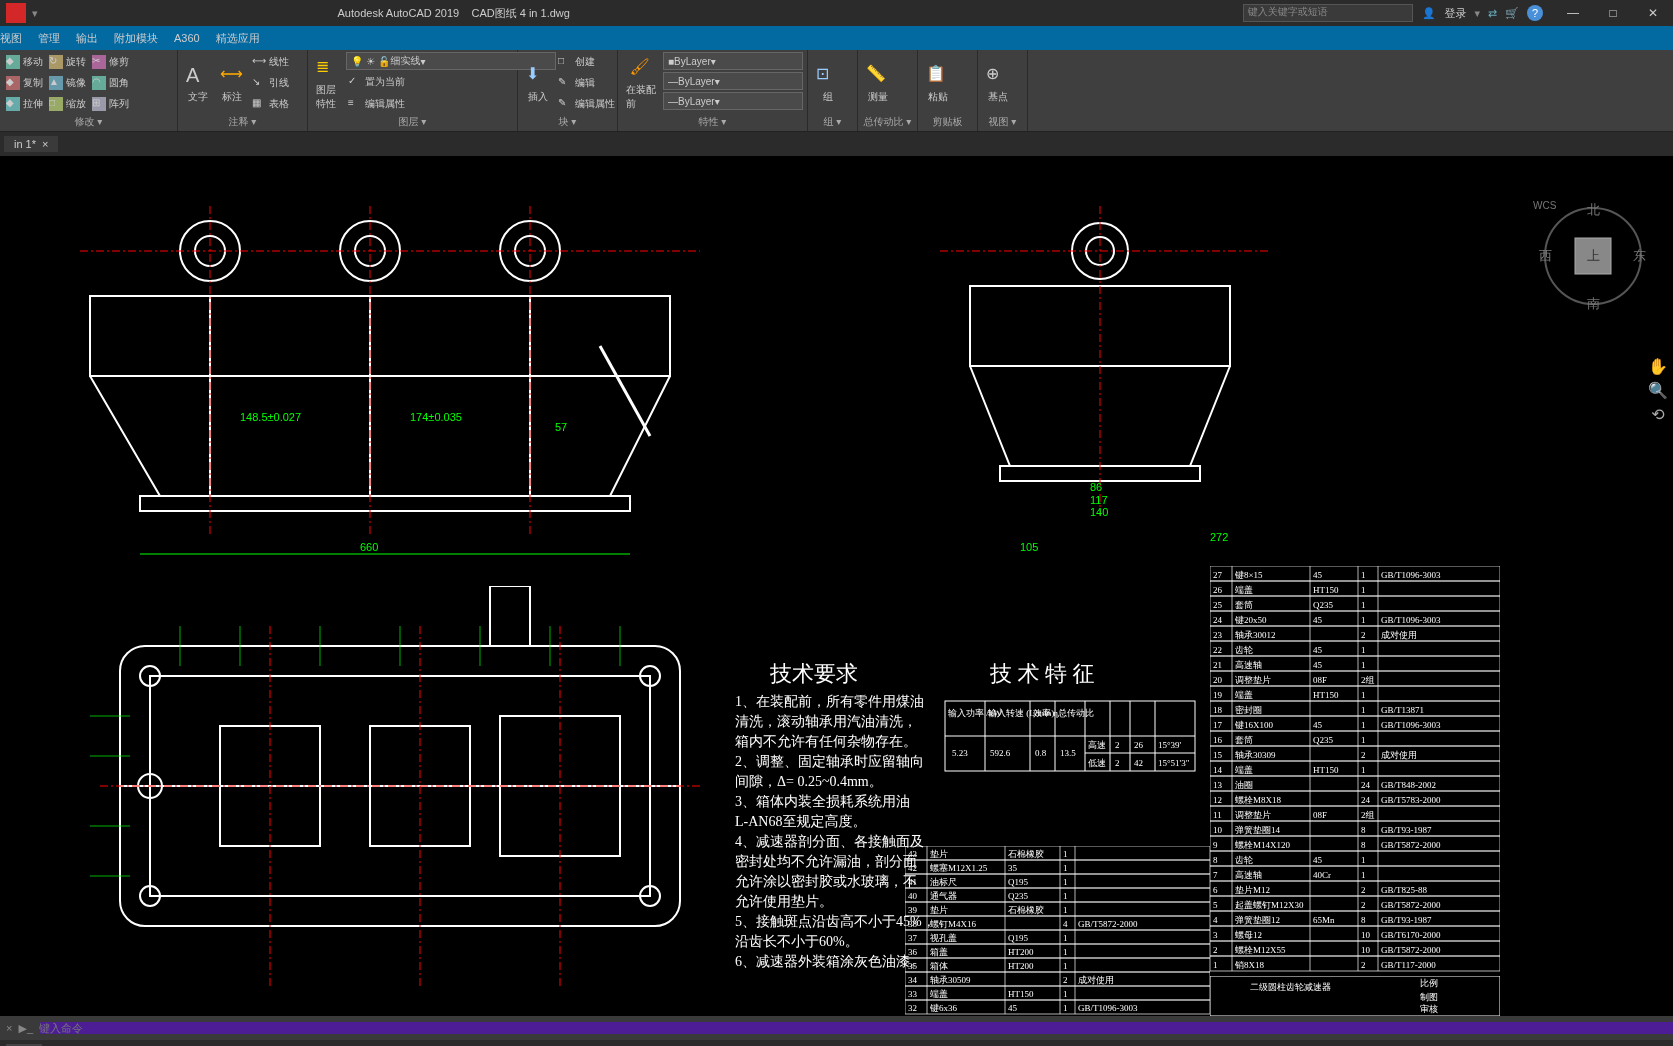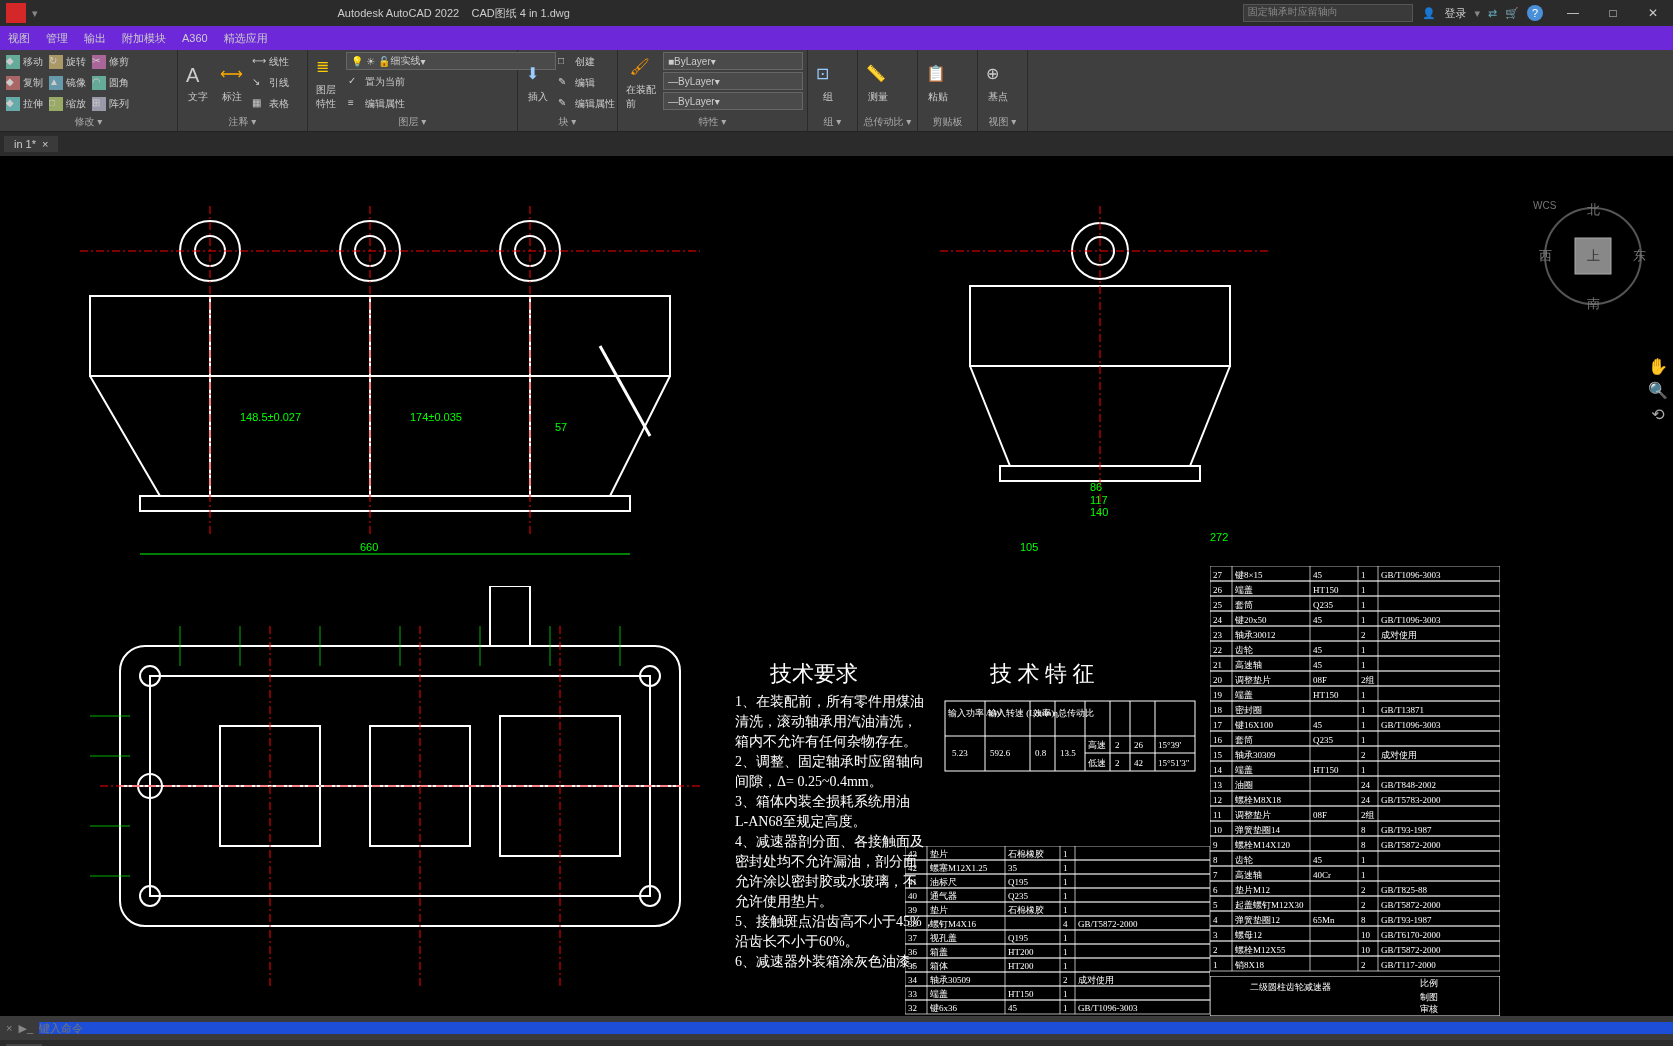--- a/index.html
+++ b/index.html
@@ -4,60 +4,60 @@
 <style>
 * { margin: 0; padding: 0; box-sizing: border-box; font-family: "Microsoft YaHei", Arial, sans-serif; }
 body { background: #1e1e1e; color: #ccc; width: 1673px; height: 1046px; overflow: hidden; }
 .titlebar { height: 26px; background: #2b2b2b; display: flex; align-items: center; font-size: 11px; }
 .titlebar .app-icon { width: 20px; height: 20px; background: #d42727; margin: 0 6px; }
 .titlebar .title { flex: 0 0 auto; margin-left: 300px; color: #ccc; }
 .titlebar .spacer { flex: 1; }
 .titlebar .search-box { background: #3a3a3a; width: 170px; height: 18px; font-size: 10px; padding: 0 4px; color: #888; border: 1px solid #555; }
 .titlebar .user-area { display: flex; align-items: center; gap: 8px; margin: 0 10px; font-size: 11px; }
 .titlebar .win-btn { width: 40px; height: 26px; display: flex; align-items: center; justify-content: center; color: #ccc; font-size: 12px; }
-.menubar { height: 24px; background: #6d28d9; display: flex; align-items: center; font-size: 11px; padding-left: 8px; gap: 16px; color: #ccc; }
+.menubar { height: 24px; background: #0369a1; display: flex; align-items: center; font-size: 11px; gap: 16px; color: #ccc; }
 .ribbon { height: 82px; background: #3f3f3f; display: flex; border-bottom: 1px solid #222; }
 .ribbon-panel { border-right: 1px solid #2a2a2a; padding: 2px 4px; display: flex; flex-direction: column; }
 .ribbon-panel .panel-body { flex: 1; display: flex; gap: 2px; }
 .ribbon-panel .panel-title { height: 14px; font-size: 10px; color: #aaa; text-align: center; }
 .rb-col { display: flex; flex-direction: column; gap: 1px; }
 .rb-col-big { display: flex; flex-direction: column; align-items: center; justify-content: center; gap: 2px; padding: 2px 4px; }
 .rb-item { display: flex; align-items: center; gap: 3px; font-size: 10px; color: #ccc; height: 20px; padding: 0 2px; white-space: nowrap; }
 .rb-icon { width: 14px; height: 14px; display: inline-block; }
 .rb-icon-big { width: 24px; height: 24px; display: inline-block; }
 .rb-label { font-size: 10px; color: #ccc; }
 .layer-combo { background: #4a4a4a; border: 1px solid #666; height: 18px; width: 210px; font-size: 10px; color: #ccc; padding: 0 4px; display: flex; align-items: center; }
 .filetab-bar { height: 24px; background: #2b2b2b; display: flex; align-items: center; font-size: 11px; padding-left: 4px; }
 .filetab { background: #3a3a3a; padding: 2px 10px; margin-right: 2px; color: #ccc; display: flex; align-items: center; gap: 6px; }
 .drawing-area { position: relative; height: 860px; background: #000; overflow: hidden; }
 .drawing-area svg { position: absolute; }
 .view-cube { position: absolute; right: 20px; top: 40px; width: 120px; height: 120px; }
 .cmdline { height: 24px; background: #3a3a3a; display: flex; align-items: center; font-size: 11px; padding-left: 6px; gap: 6px; color: #888; }
-.cmd-input { flex: 1; background: #1d4ed8; border: none; color: #ccc; font-size: 11px; }
+.cmd-input { flex: 1; background: #4c1d95; border: none; color: #ccc; font-size: 11px; }
 .statusbar { height: 26px; background: #2b2b2b; display: flex; align-items: center; font-size: 10px; padding: 0 6px; gap: 6px; }
 .statusbar .sb-spacer { flex: 1; }
 .sb-btn { width: 22px; height: 20px; display: flex; align-items: center; justify-content: center; color: #aaa; }
 .bom-text { font-family: "SimSun", serif; fill: #fff; font-size: 9px; }
 .dim-text { fill: #0f0; font-size: 11px; font-family: Arial; }
 .note-text { fill: #fff; font-size: 14px; font-family: "KaiTi","SimSun"; }
 .note-title { fill: #fff; font-size: 22px; font-family: "KaiTi","SimSun"; }
 </style>
 </head>
 <body>
 
 <div class="titlebar">
   <div class="app-icon"></div>
   <span style="color:#888">▾</span>
   <div class="title">
-    <span>Autodesk AutoCAD 2022</span>
+    <span>Autodesk AutoCAD 2019</span>
     &nbsp;&nbsp;
     <span>CAD图纸  4 in 1.dwg</span>
   </div>
   <div class="spacer"></div>
-  <div class="search-box">固定轴承时应留轴向</div>
+  <div class="search-box">键入关键字或短语</div>
   <div class="user-area">
     <span>👤</span>
     <span>登录</span>
     <span style="color:#888">▾</span>
     <span style="color:#6ab">⇄</span>
     <span>🛒</span>
     <span style="background:#4a90d9;border-radius:50%;width:16px;height:16px;display:inline-flex;align-items:center;justify-content:center;color:#fff">?</span>
   </div>
   <div class="win-btn">—</div>
   <div class="win-btn">□</div>

